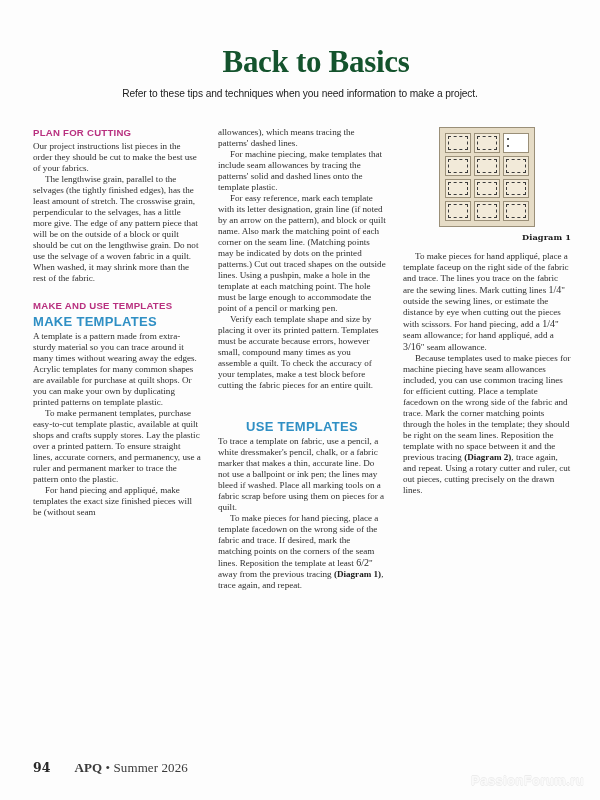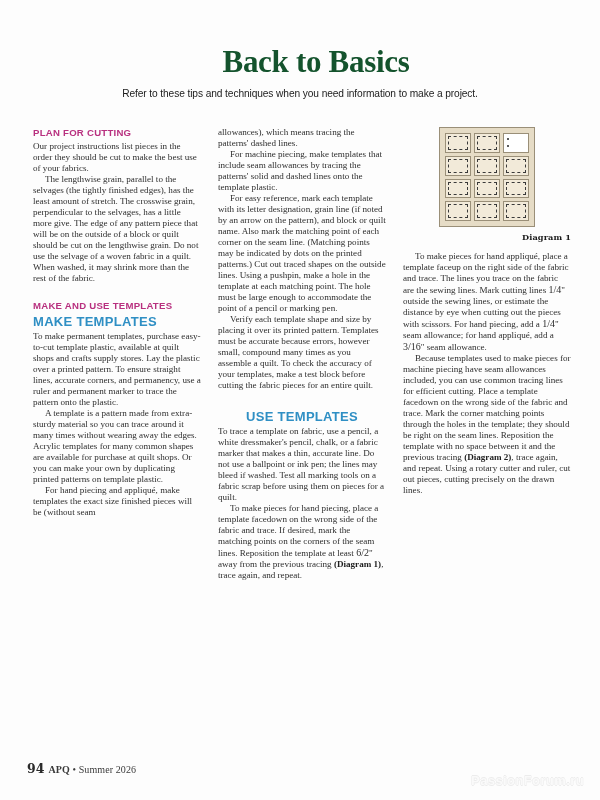--- a/index.html
+++ b/index.html
@@ -73,21 +73,21 @@
   .sec-head.spaced { margin-top: 16px; }
   .sub-head {
     font-family: "Liberation Sans", sans-serif;
     font-weight: 700;
     font-size: 13px;
     letter-spacing: 0.3px;
     color: #2f8fc4;
     margin: 1px 0 2px 0;
     text-transform: uppercase;
   }
-  .sub-head.gap { margin-top: 18px; padding-left: 28px; }
+  .sub-head.gap { margin-top: 28px; padding-left: 28px; }
 
   p.body {
     font-family: "Liberation Serif", serif;
     font-size: 9.1px;
     line-height: 11px;
     color: #2e2e2e;
     margin: 0;
     text-align: left;
     hyphens: none;
   }
@@ -168,35 +168,35 @@
     position: relative;
     background: #f7e3bd;
     border: 1px solid #6b6252;
     box-sizing: border-box;
   }
   .d2-svg { position: absolute; inset: 0; width: 100%; height: 100%; display: block; }
 
   
   .footer {
     position: absolute;
-    left: 27px;
+    left: 33px;
     bottom: 24px;
     display: flex;
     align-items: baseline;
-    gap: 4px;
+    gap: 24px;
   }
   .folio {
     font-family: "DejaVu Serif", "Liberation Serif", serif;
     font-weight: 700;
     font-size: 12.5px;
     color: #2a2a2a;
   }
   .folio-meta {
     font-family: "Liberation Serif", serif;
-    font-size: 10px;
+    font-size: 13px;
     color: #3a3a3a;
     letter-spacing: 0.1px;
   }
   .folio-meta b { font-weight: 700; }
 
   .watermark {
     position: absolute;
     right: 16px;
     bottom: 12px;
     font-family: "Liberation Sans", sans-serif;
@@ -222,33 +222,33 @@
 
   <div class="columns">
 
     <div class="col">
       <h2 class="sec-head">PLAN FOR CUTTING</h2>
       <p class="body noindent">Our project instructions list pieces in the order they should be cut to make the best use of your fabrics.</p>
       <p class="body">The lengthwise grain, parallel to the selvages (the tightly finished edges), has the least amount of stretch. The crosswise grain, perpendicular to the selvages, has a little more give. The edge of any pattern piece that will be on the outside of a block or quilt should be cut on the lengthwise grain. Do not use the selvage of a woven fabric in a quilt. When washed, it may shrink more than the rest of the fabric.</p>
 
       <h2 class="sec-head spaced">MAKE AND USE TEMPLATES</h2>
       <h3 class="sub-head">MAKE TEMPLATES</h3>
+      <p class="body noindent">A template is a pattern made from extra-sturdy material so you can trace around it many times without wearing away the edges. Acrylic templates for many common shapes are available for purchase at quilt shops. Or you can make your own by duplicating printed patterns on template plastic.</p>
       <p class="body">To make permanent templates, purchase easy-to-cut template plastic, available at quilt shops and crafts supply stores. Lay the plastic over a printed pattern. To ensure straight lines, accurate corners, and permanency, use a ruler and permanent marker to trace the pattern onto the plastic.</p>
-      <p class="body noindent">A template is a pattern made from extra-sturdy material so you can trace around it many times without wearing away the edges. Acrylic templates for many common shapes are available for purchase at quilt shops. Or you can make your own by duplicating printed patterns on template plastic.</p>
       <p class="body">For hand piecing and appliqué, make templates the exact size finished pieces will be (without seam</p>
     </div>
 
     <div class="col">
       <p class="body noindent">allowances), which means tracing the patterns' dashed lines.</p>
       <p class="body">For machine piecing, make templates that include seam allowances by tracing the patterns' solid and dashed lines onto the template plastic.</p>
       <p class="body">For easy reference, mark each template with its letter designation, grain line (if noted by an arrow on the pattern), and block or quilt name. Also mark the matching point of each corner on the seam line. (Matching points may be indicated by dots on the printed patterns.) Cut out traced shapes on the outside lines. Using a pushpin, make a hole in the template at each matching point. The hole must be large enough to accommodate the point of a pencil or marking pen.</p>
       <p class="body">Verify each template shape and size by placing it over its printed pattern. Templates must be accurate because errors, however small, compound many times as you assemble a quilt. To check the accuracy of your templates, make a test block before cutting the fabric pieces for an entire quilt.</p>
 
       <h3 class="sub-head gap">USE TEMPLATES</h3>
-      <p class="body noindent">To trace a template on fabric, use a pencil, a white dressmaker's pencil, chalk, or a fabric marker that makes a thin, accurate line. Do not use a ballpoint or ink pen; the lines may bleed if washed. Test all marking tools on a fabric scrap before using them on pieces for a quilt.</p>
+      <p class="body noindent">To trace a template on fabric, use a pencil, a white dressmaker's pencil, chalk, or a fabric marker that makes a thin, accurate line. Do not use a ballpoint or ink pen; the lines may bleed if washed. Place all marking tools on a fabric scrap before using them on pieces for a quilt.</p>
       <p class="body">
         <span>To make pieces for hand piecing, place a template facedown on the wrong side of the fabric and trace. If desired, mark the matching points on the corners of the seam lines. Reposition the template at least </span><span class="frac">6/2</span><span>" away from the previous tracing </span><b class="ref">(Diagram 1)</b><span>, trace again, and repeat.</span>
       </p>
     </div>
 
     <div class="col">
 
       <div class="figure">
         <div class="diagram1">
           <div class="d1-cell"></div>

